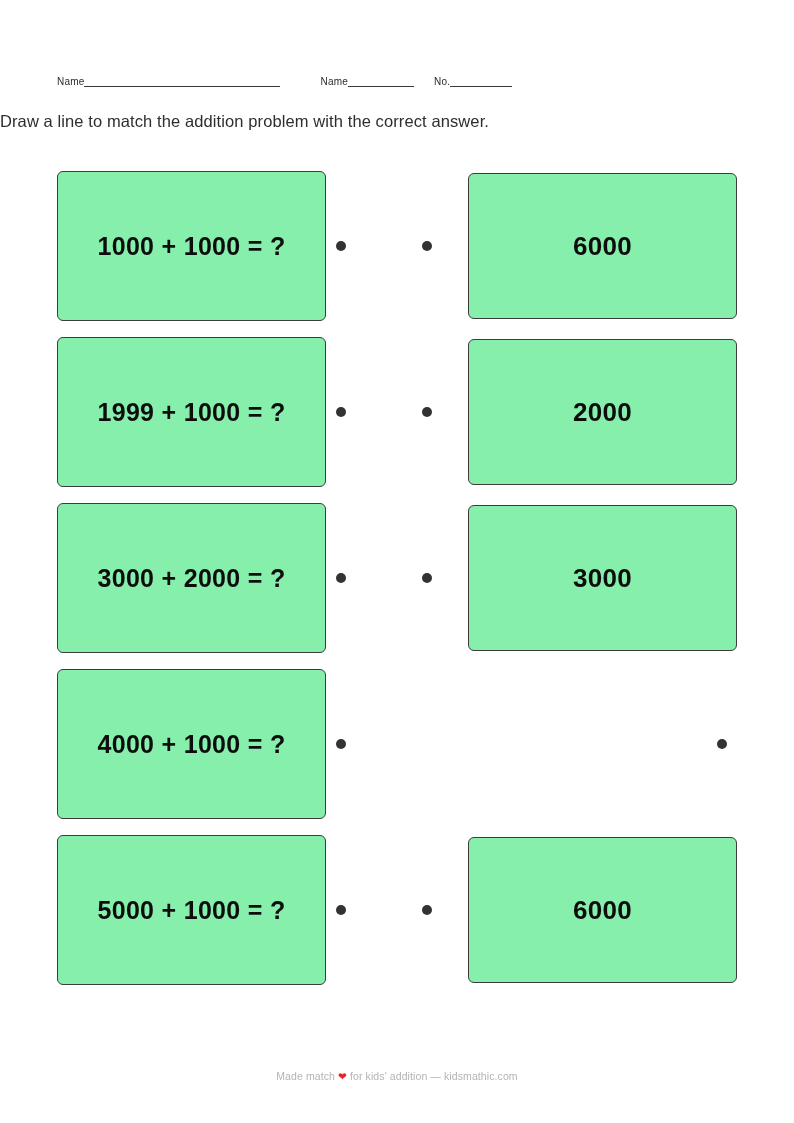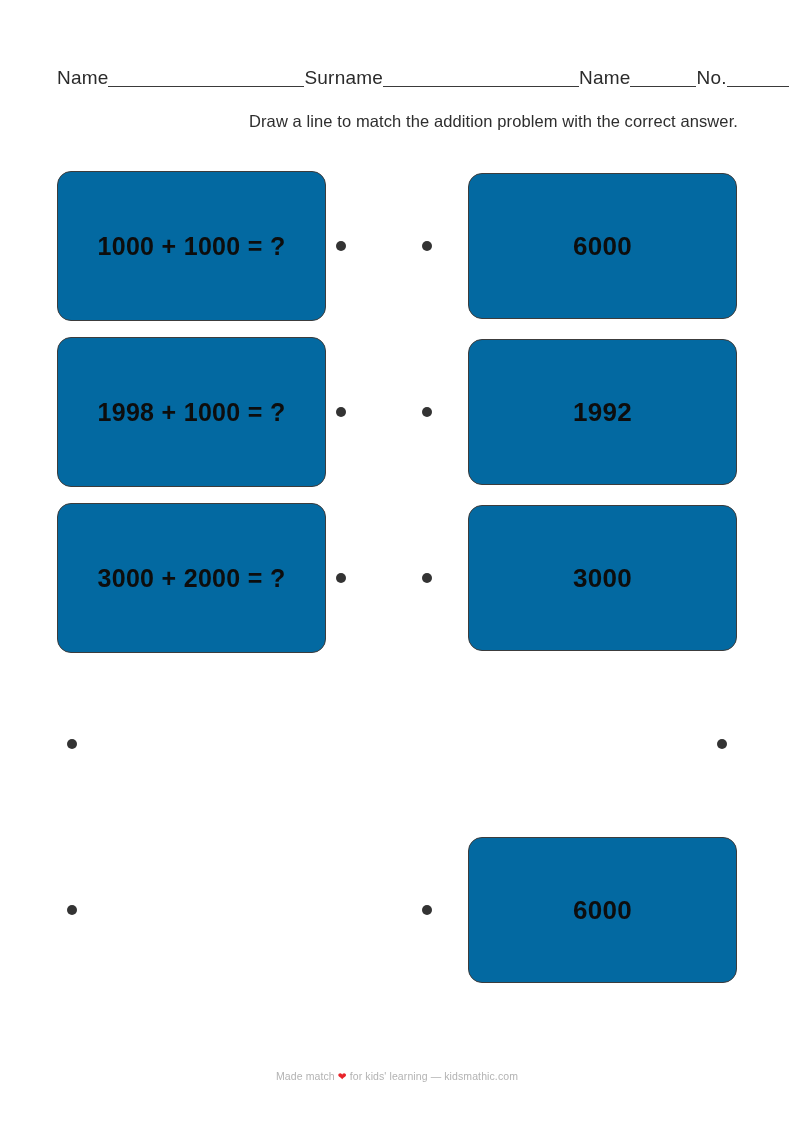--- a/index.html
+++ b/index.html
@@ -28,21 +28,21 @@
     align-items: flex-end;
   }
 
   .field {
     display: flex;
     align-items: flex-end;
     height: 100%;
   }
 
   .field-label {
-    font-size: 19px;
+    font-size: 10px;
     color: #2b2b2b;
     white-space: nowrap;
     line-height: 1;
     padding-bottom: 3px;
     letter-spacing: .2px;
   }
 
   .field-rule {
     border-bottom: 1.2px solid #3a3a3a;
     height: 1px;
@@ -55,21 +55,21 @@
   .rule-no      { width: 62px;  }
 
   .gap-sm { width: 20px; }
 
   
   .instruction {
     position: absolute;
     top: 112px;
     left: 0;
     width: 738px;
-    text-align: right;
+    text-align: left;
     font-size: 16.5px;
     color: #2e2e2e;
     letter-spacing: .1px;
   }
 
   
   .match-grid {
     position: absolute;
     top: 171px;
     left: 57px;
@@ -79,22 +79,22 @@
   .match-row {
     position: relative;
     height: 150px;
     margin-bottom: 16px;
     display: flex;
     align-items: center;
   }
 
   .card {
     border: 1.6px solid #3c3c3c;
-    border-radius: 14px;
-    background: #0369a1;
+    border-radius: 6px;
+    background: #86efac;
     height: 150px;
     display: flex;
     align-items: center;
     justify-content: center;
   }
 
   .card-problem {
     width: 269px;
     flex: 0 0 269px;
   }
@@ -158,24 +158,20 @@
 
 <div class="header-row">
 
   <div class="field">
     <span class="field-label">Name</span>
     <span class="field-rule rule-name"></span>
   </div>
 
   <span class="gap-sm"></span>
 
-  <div class="field">
-    <span class="field-label">Surname</span>
-    <span class="field-rule rule-surname"></span>
-  </div>
 
   <span class="gap-sm"></span>
 
   <div class="field">
     <span class="field-label">Name</span>
     <span class="field-rule rule-class"></span>
   </div>
 
   <span class="gap-sm"></span>
 
@@ -198,58 +194,64 @@
       <span class="dot"></span>
       <span class="dot"></span>
     </div>
     <div class="card card-answer">
       <span class="card-text">6000</span>
     </div>
   </div>
 
   <div class="match-row">
     <div class="card card-problem">
-      <span class="card-text">1998 + 1000 = ?</span>
-    </div>
-    <div class="connector">
-      <span class="dot"></span>
-      <span class="dot"></span>
-    </div>
-    <div class="card card-answer">
-      <span class="card-text">1992</span>
+      <span class="card-text">1999 + 1000 = ?</span>
+    </div>
+    <div class="connector">
+      <span class="dot"></span>
+      <span class="dot"></span>
+    </div>
+    <div class="card card-answer">
+      <span class="card-text">2000</span>
     </div>
   </div>
 
   <div class="match-row">
     <div class="card card-problem">
       <span class="card-text">3000 + 2000 = ?</span>
     </div>
     <div class="connector">
       <span class="dot"></span>
       <span class="dot"></span>
     </div>
     <div class="card card-answer">
       <span class="card-text">3000</span>
     </div>
   </div>
 
   <div class="match-row">
-    <div class="connector">
-      <span class="dot"></span>
-      <span class="dot"></span>
-    </div>
-  </div>
-
-  <div class="match-row">
+    <div class="card card-problem">
+      <span class="card-text">4000 + 1000 = ?</span>
+    </div>
+    <div class="connector">
+      <span class="dot"></span>
+      <span class="dot"></span>
+    </div>
+  </div>
+
+  <div class="match-row">
+    <div class="card card-problem">
+      <span class="card-text">5000 + 1000 = ?</span>
+    </div>
     <div class="connector">
       <span class="dot"></span>
       <span class="dot"></span>
     </div>
     <div class="card card-answer">
       <span class="card-text">6000</span>
     </div>
   </div>
 
 </div>
 
 <div class="footer">
-  <span>Made match </span><span class="heart">❤</span><span> for kids' learning — kidsmathic.com</span>
+  <span>Made match </span><span class="heart">❤</span><span> for kids' addition — kidsmathic.com</span>
 </div>
 
 </body></html>

